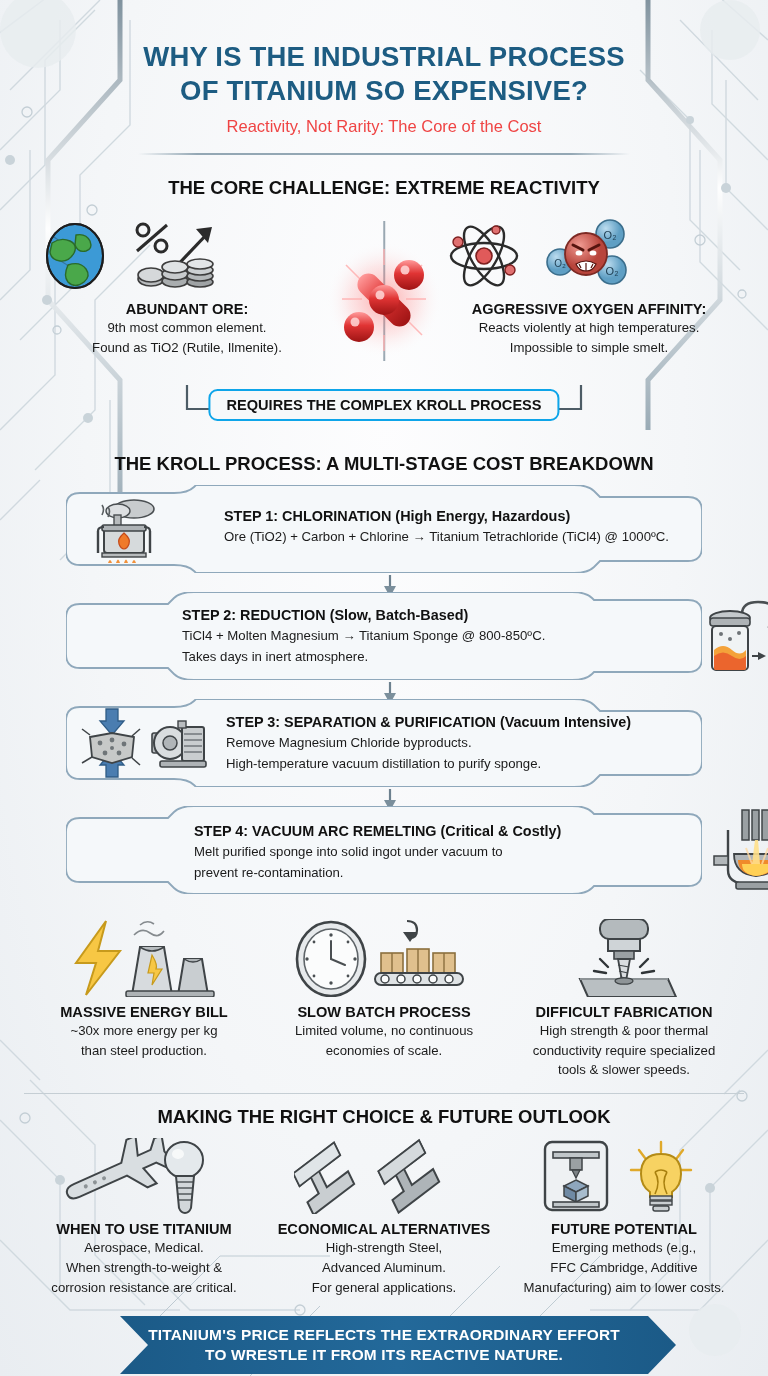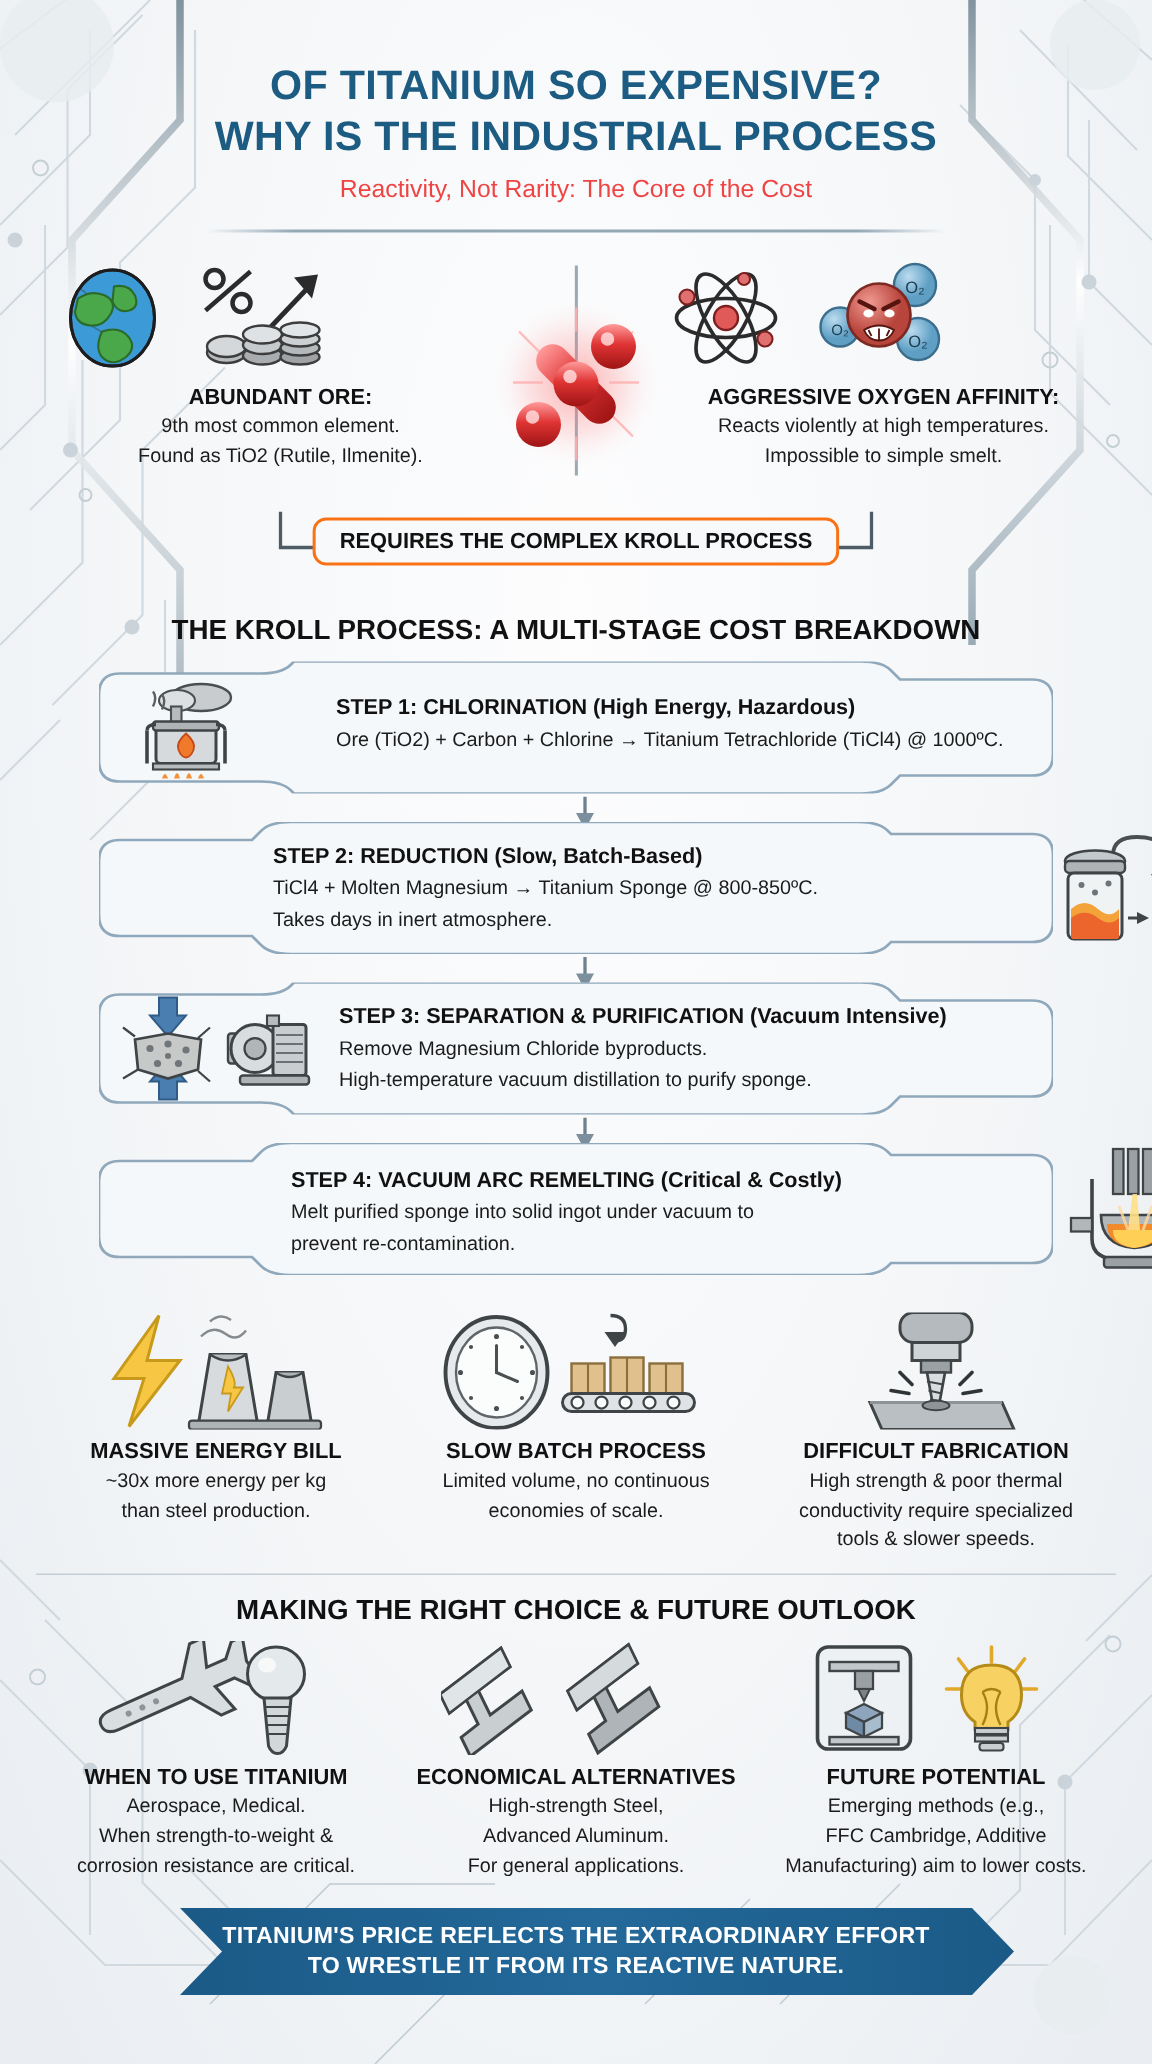--- a/index.html
+++ b/index.html
@@ -41,21 +41,21 @@
   .core-icons { height:86px; display:flex; align-items:center; justify-content:flex-start; gap:22px; }
   .core-title { font-weight:bold; font-size:14.5px; color:#111; margin-top:2px; }
   .core-body  { font-size:13.2px; line-height:1.33; color:#1b1b1b; margin-top:2px; }
   .core-div { position:absolute; left:50%; top:8px; width:1.5px; height:140px;
               background:#9aa8b2; transform:translateX(-50%); }
   .core-mol { position:absolute; left:50%; top:22px; transform:translateX(-50%); }
 
   
   .req-row { position:relative; height:44px; margin-top:2px; }
   .req-box { position:absolute; left:50%; top:4px; transform:translateX(-50%);
-             border:2px solid #f97316; border-radius:9px; background:#f7f9fa;
+             border:2px solid #0ea5e9; border-radius:9px; background:#f7f9fa;
              padding:6px 16px 6px; font-weight:bold; font-size:14.6px; color:#111;
              white-space:nowrap; }
   .req-arrows { position:absolute; inset:0; }
 
   
   .kroll-head { margin-top:24px; }
   .steps { position:relative; margin-top:10px; height:420px; }
   .step { position:absolute; left:66px; width:760px; height:88px; }
   .step-svg { position:absolute; inset:0; }
   .step-text { position:absolute; top:18px; }
@@ -161,26 +161,27 @@
     <circle cx="715" cy="1330" r="26"></circle>
   </g>
   <g stroke="#e2e8ec" stroke-width="1" fill="none">
     <path d="M0 620 L768 620" opacity="0"></path>
   </g>
 </svg>
 
 <div id="page">
 
   <div class="title-wrap">
+    <div class="title-line">WHY IS THE INDUSTRIAL PROCESS</div>
     <div class="title-line">OF TITANIUM SO EXPENSIVE?</div>
-    <div class="title-line">WHY IS THE INDUSTRIAL PROCESS</div>
     <div class="subtitle">Reactivity, Not Rarity: The Core of the Cost</div>
     <div class="hr-top"></div>
   </div>
 
+  <div class="sec-head h1">THE CORE CHALLENGE: EXTREME REACTIVITY</div>
 
   <div class="core">
     <div class="core-div"></div>
 
     <svg class="core-mol" width="120" height="130" viewBox="0 0 120 130">
       <defs>
         <radialGradient id="glow">
             <stop offset="0%" stop-color="#ff6b6b" stop-opacity=".55"></stop>
             <stop offset="60%" stop-color="#ff8a8a" stop-opacity=".18"></stop>
             <stop offset="100%" stop-color="#ffffff" stop-opacity="0"></stop>

